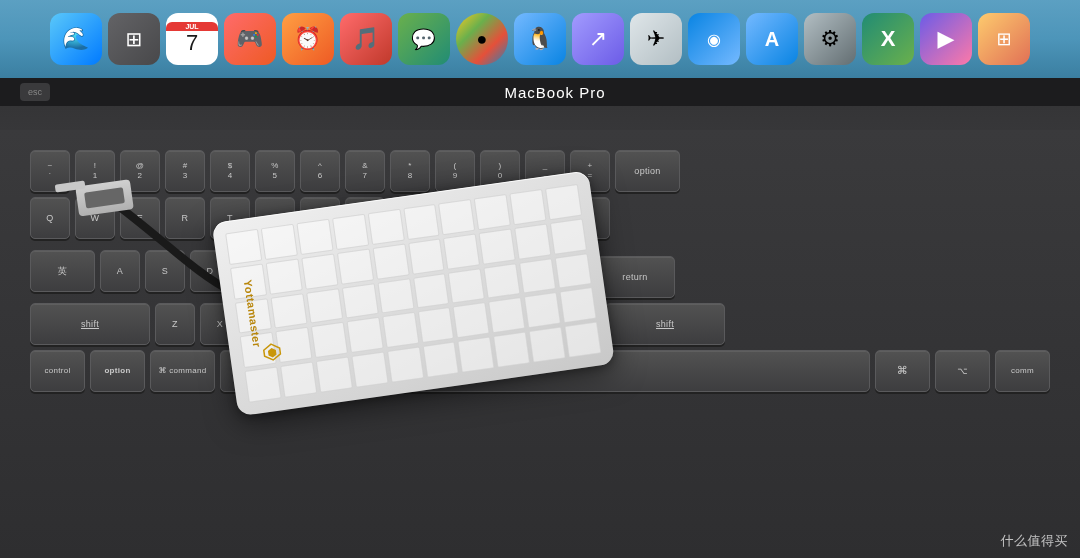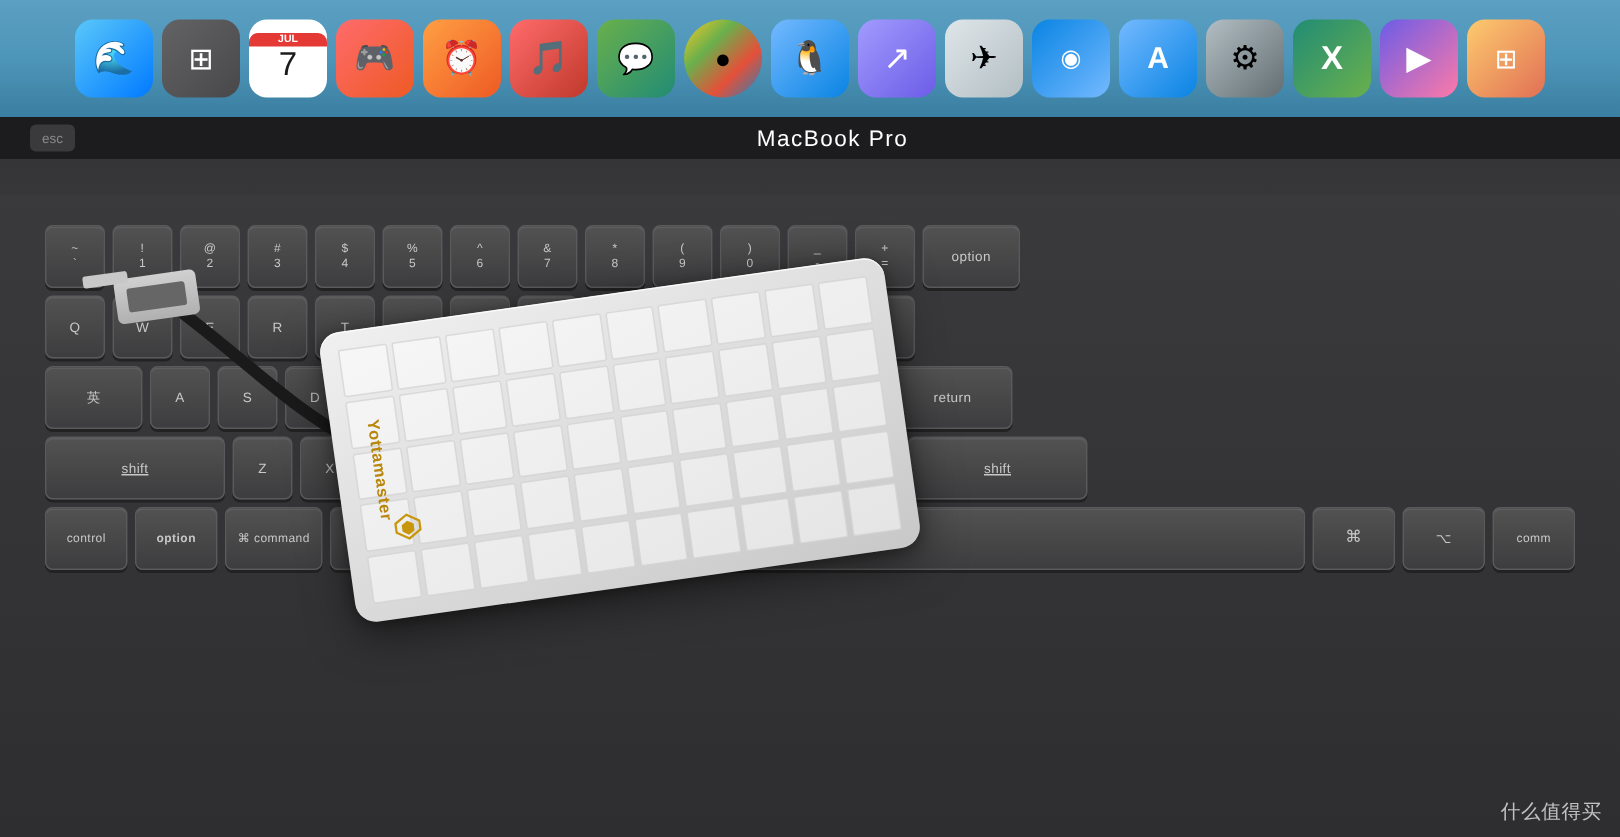--- a/index.html
+++ b/index.html
@@ -105,21 +105,21 @@
       border: 1px solid #5a5a5c;
       box-shadow: 0 2px 0 #222, inset 0 1px 0 rgba(255,255,255,0.08);
       font-weight: 400;
       letter-spacing: 0.3px;
       text-align: center;
       padding: 2px 4px;
       line-height: 1.2;
     }
 
     .key.wide { min-width: 65px; }
-    .key.wider { min-width: 80px; }
+    .key.wider { min-width: 80px; margin-top: 12px; }
     .key.widest { min-width: 120px; text-decoration: underline; }
     .key.spacebar { flex: 1; min-width: 200px; }
     .key.medium { min-width: 55px; }
 
     
     .touch-bar {
       position: absolute;
       top: 78px;
       left: 0;
       right: 0;

